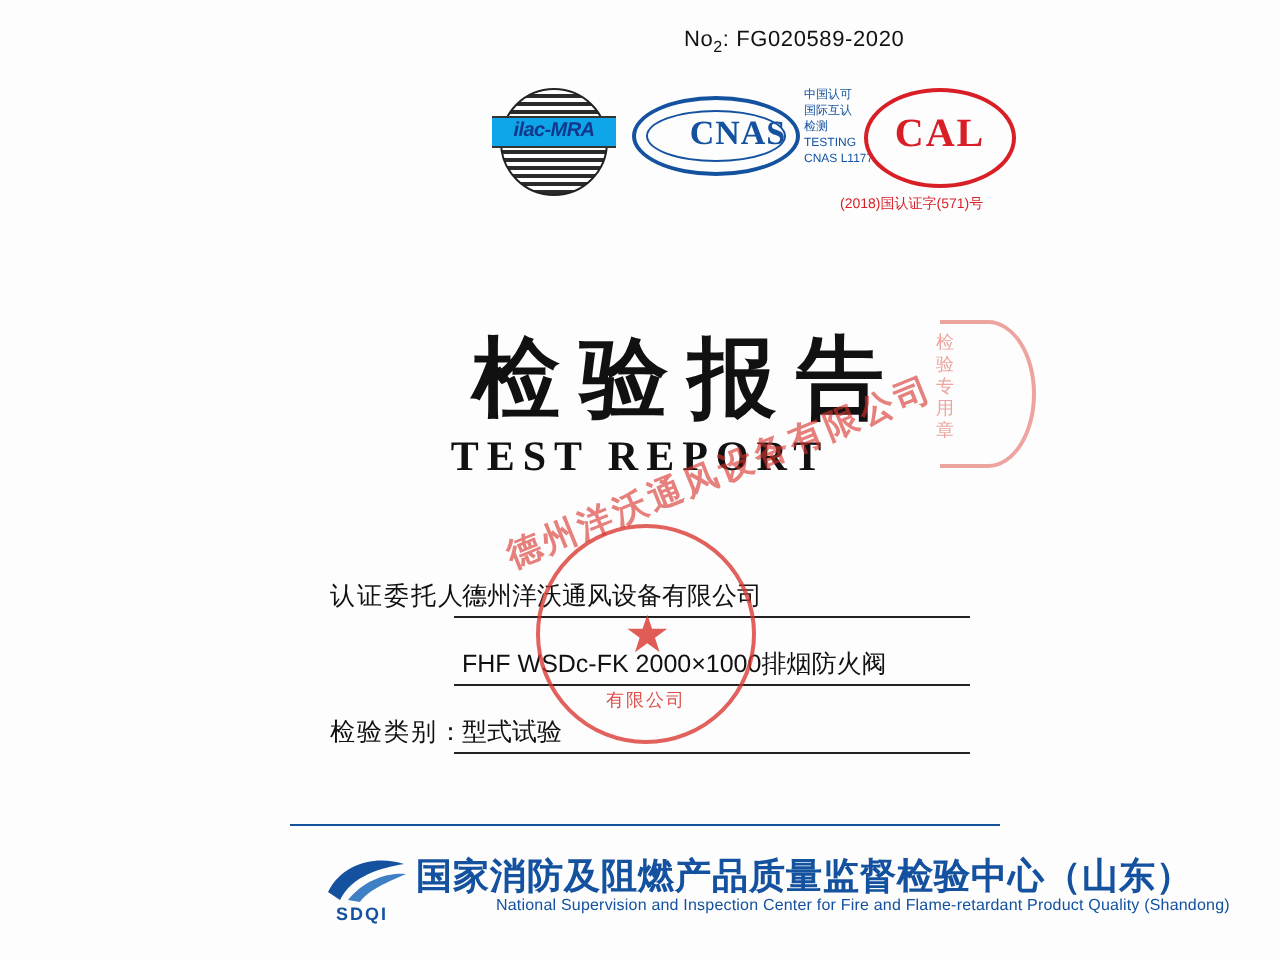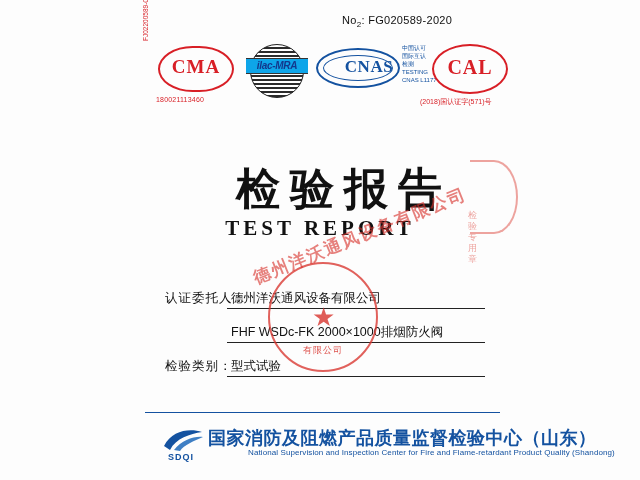--- a/index.html
+++ b/index.html
@@ -171,21 +171,20 @@
   }
   .stamp-right{
     position:absolute;left:470px;top:160px;width:46px;height:70px;
     border:2px solid #e05a52;border-radius:0 50% 50% 0/0 50% 50% 0;
     border-left:none;opacity:.55;
   }
   .stamp-right .t{
     position:absolute;left:-2px;top:4px;
     font-size:9px;color:#e05a52;line-height:11px;width:16px;
     letter-spacing:0;
-    margin-top:44px;
   }
 
   
   .footer{
     position:absolute;left:0;top:418px;width:640px;
   }
   .footer .rule{
     position:absolute;left:145px;top:-6px;width:355px;
     border-bottom:1.5px solid #1452a0;
   }
@@ -213,26 +212,20 @@
 <body>
 
 <div class="page">
 
   <div class="doc-no">
     <span>No</span><span class="sub">2</span><span>: FG020589-2020</span>
   </div>
 
   <div class="logos">
 
-    <div class="logo cma">
-      <div class="ring"></div>
-      <div class="txt">CMA</div>
-      <div class="cma-left">FJ02200589-C</div>
-      <div class="cma-bottom">180021113460</div>
-    </div>
 
     <div class="logo ilac">
       <div class="circ"></div>
       <div class="band">ilac-MRA</div>
     </div>
 
     <div class="logo cnas">
       <div class="oval"></div>
       <div class="txt">CNAS</div>
       <div class="cnas-side">

